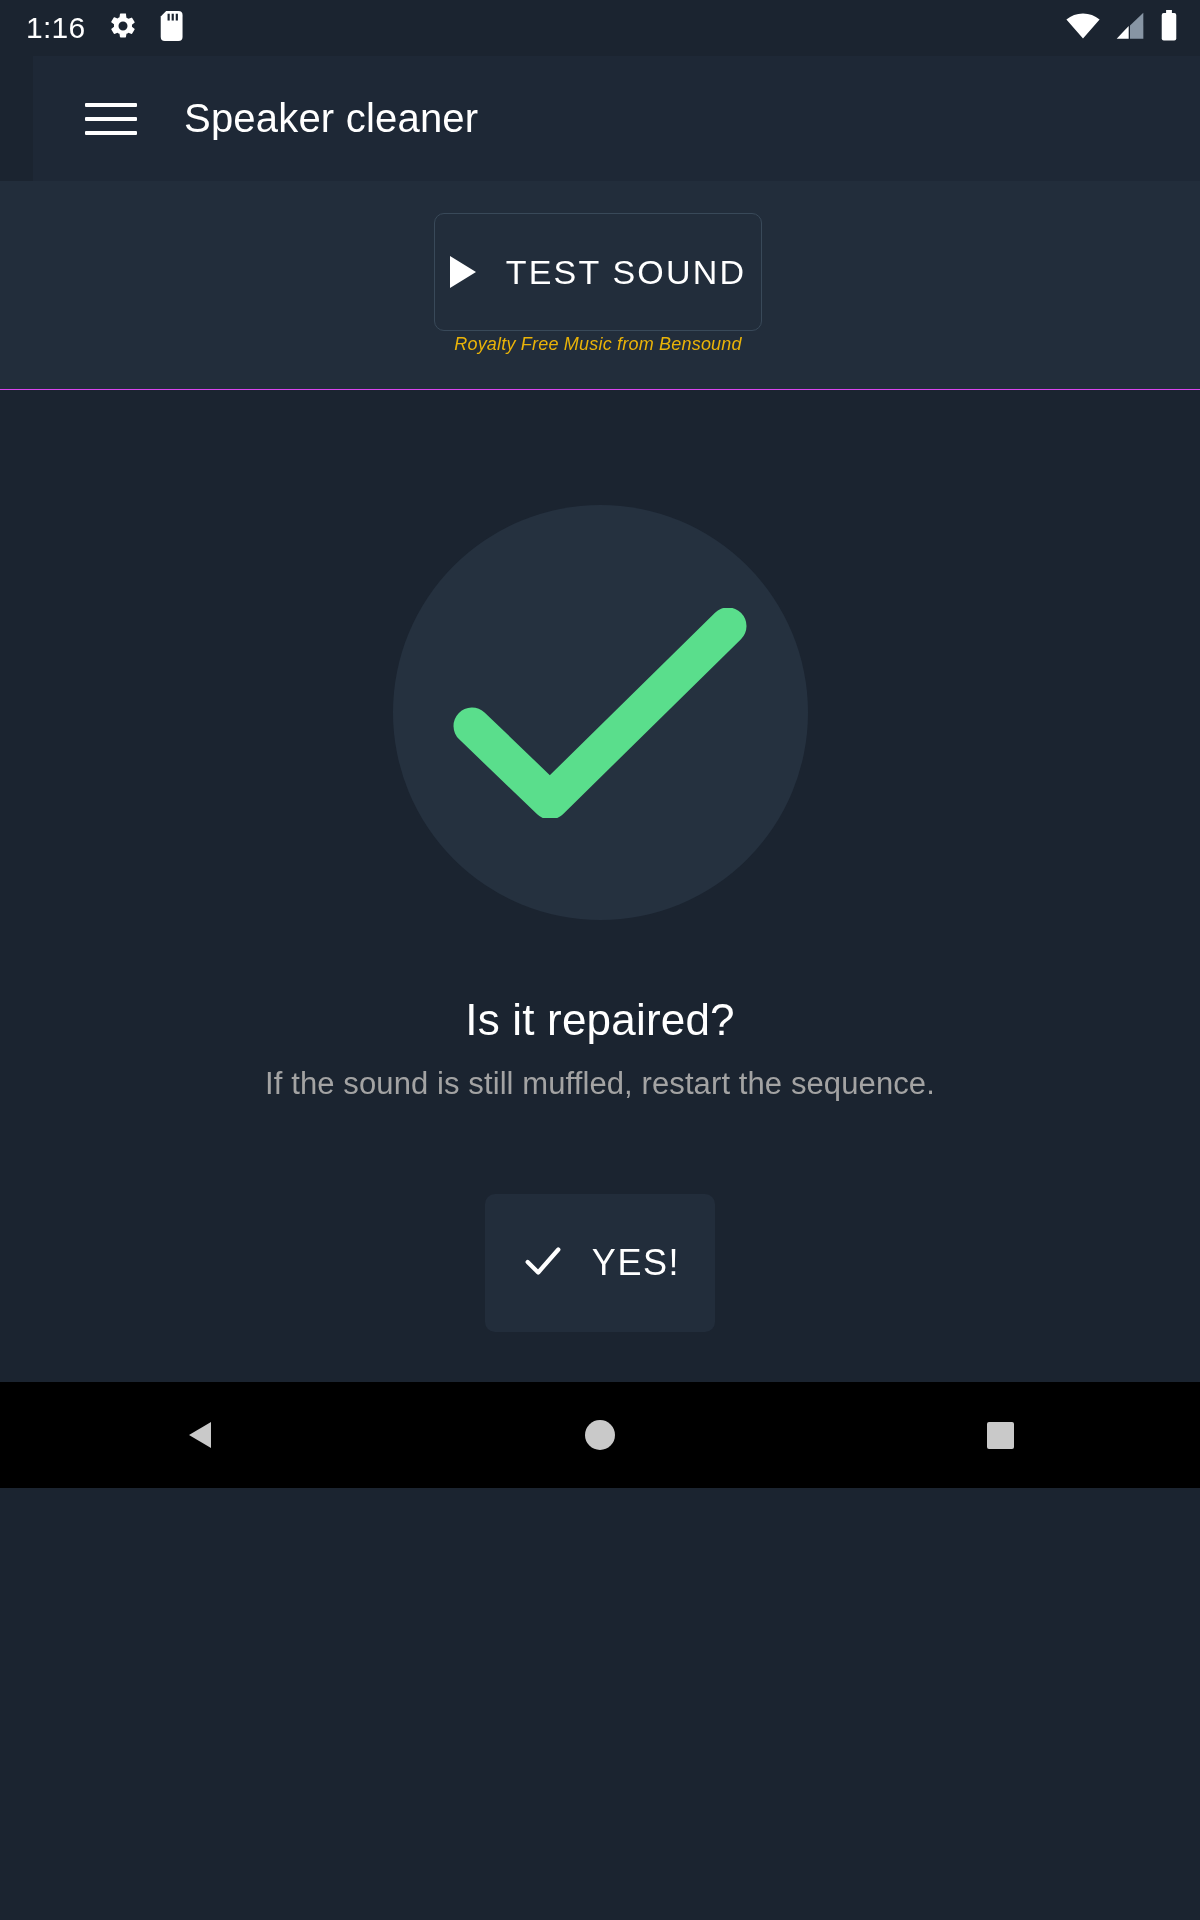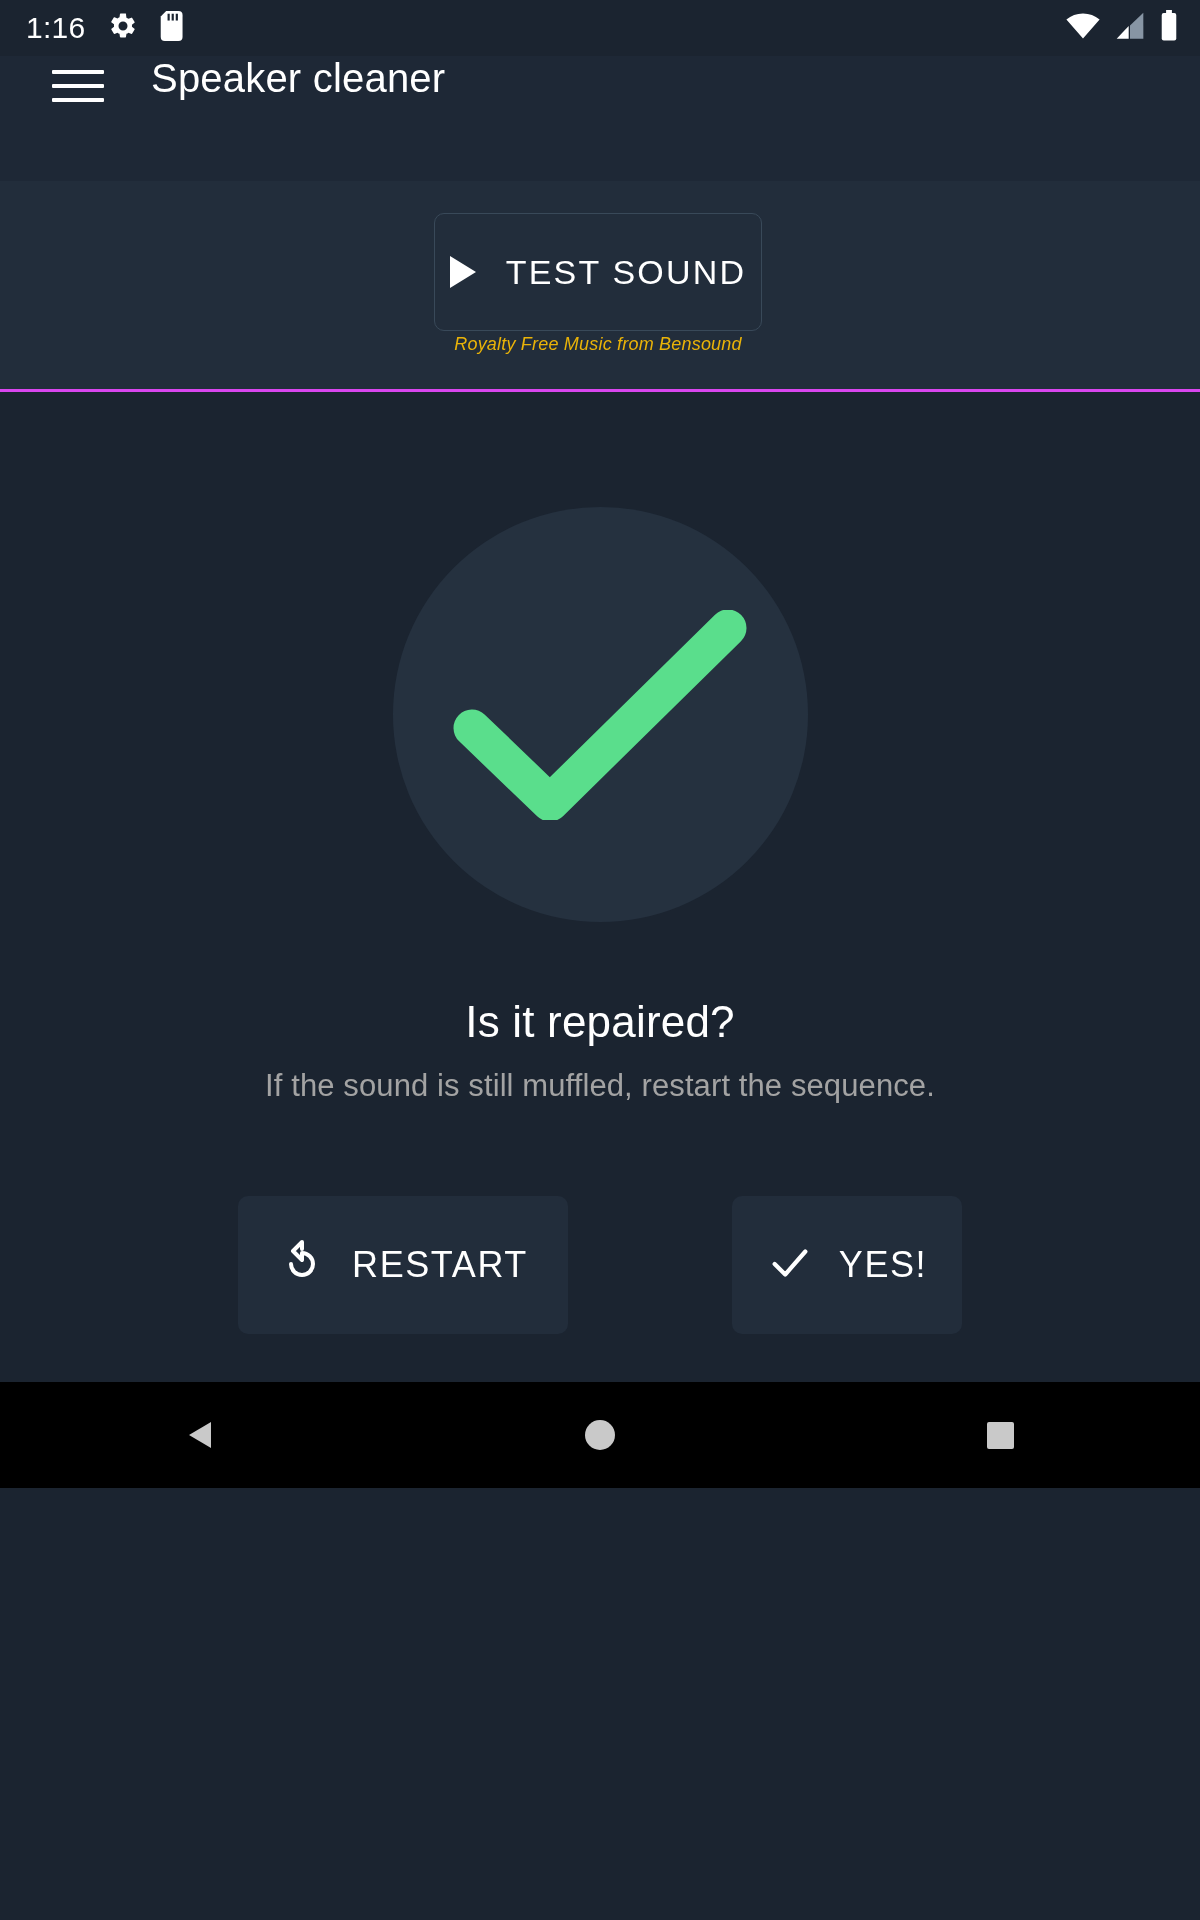--- a/index.html
+++ b/index.html
@@ -30,41 +30,42 @@
     font-family:"Liberation Sans", sans-serif;
   }
   .status-spacer { flex:1 1 auto; }
   .status-right { display:flex; align-items:center; gap:14px; }
   .sicon { display:block; }
 
   
   .app-bar {
     height:125px;
     background:#1e2836;
-    display:flex; 
+    display:flex; align-items:center;
     padding-left:48px;
     flex:0 0 auto;
+    margin-left:33px;
   }
   .hamburger {
     width:60px; height:60px;
     display:flex; flex-direction:column; justify-content:center; gap:10px;
     padding:0 4px; cursor:pointer;
   }
   .hamburger span {
     display:block; height:4px; background:#ffffff; border-radius:1px; width:52px;
   }
   .app-title {
     color:#ffffff; font-size:40px; margin-left:43px;
     letter-spacing:0.2px; font-weight:400;
   }
 
   
   .test-panel {
     background:#222d3b;
-    border-bottom:3px solid #d946ef;
+    border-bottom:1px solid #d946ef;
     padding:32px 4px 34px 0;
     display:flex; flex-direction:column; align-items:center;
     flex:0 0 auto;
   }
   .test-btn {
     width:328px; height:118px;
     border:1.6px solid #394959;
     border-radius:10px;
     background:transparent;
     display:flex; align-items:center; justify-content:center; gap:30px;
@@ -226,28 +227,20 @@
       <div class="check-circle"></div>
       <svg class="check-svg" width="300" height="210" viewBox="0 0 300 210">
         <path d="M22 118 L100 193 L278 18" fill="none" stroke="#5ade8c" stroke-width="37" stroke-linecap="round" stroke-linejoin="round"></path>
       </svg>
     </div>
 
     <div class="headline">Is it repaired?</div>
     <div class="subline">If the sound is still muffled, restart the sequence.</div>
 
     <div class="actions">
-      <div class="action-btn restart">
-        <span>
-          <svg width="48" height="48" viewBox="0 0 24 24">
-            <path d="M12 5V1.5L7.5 6 12 10.5V7a5.5 5.5 0 1 1-5.5 5.5" fill="none" stroke="#ffffff" stroke-width="2" stroke-linecap="round" stroke-linejoin="round"></path>
-          </svg>
-        </span>
-        <span class="action-label">RESTART</span>
-      </div>
 
       <div class="action-btn yes">
         <span>
           <svg width="46" height="46" viewBox="0 0 24 24">
             <path d="M4 12.5 L9.5 18 L20 6" fill="none" stroke="#ffffff" stroke-width="2.2" stroke-linecap="round" stroke-linejoin="round"></path>
           </svg>
         </span>
         <span class="action-label">YES!</span>
       </div>
     </div>

